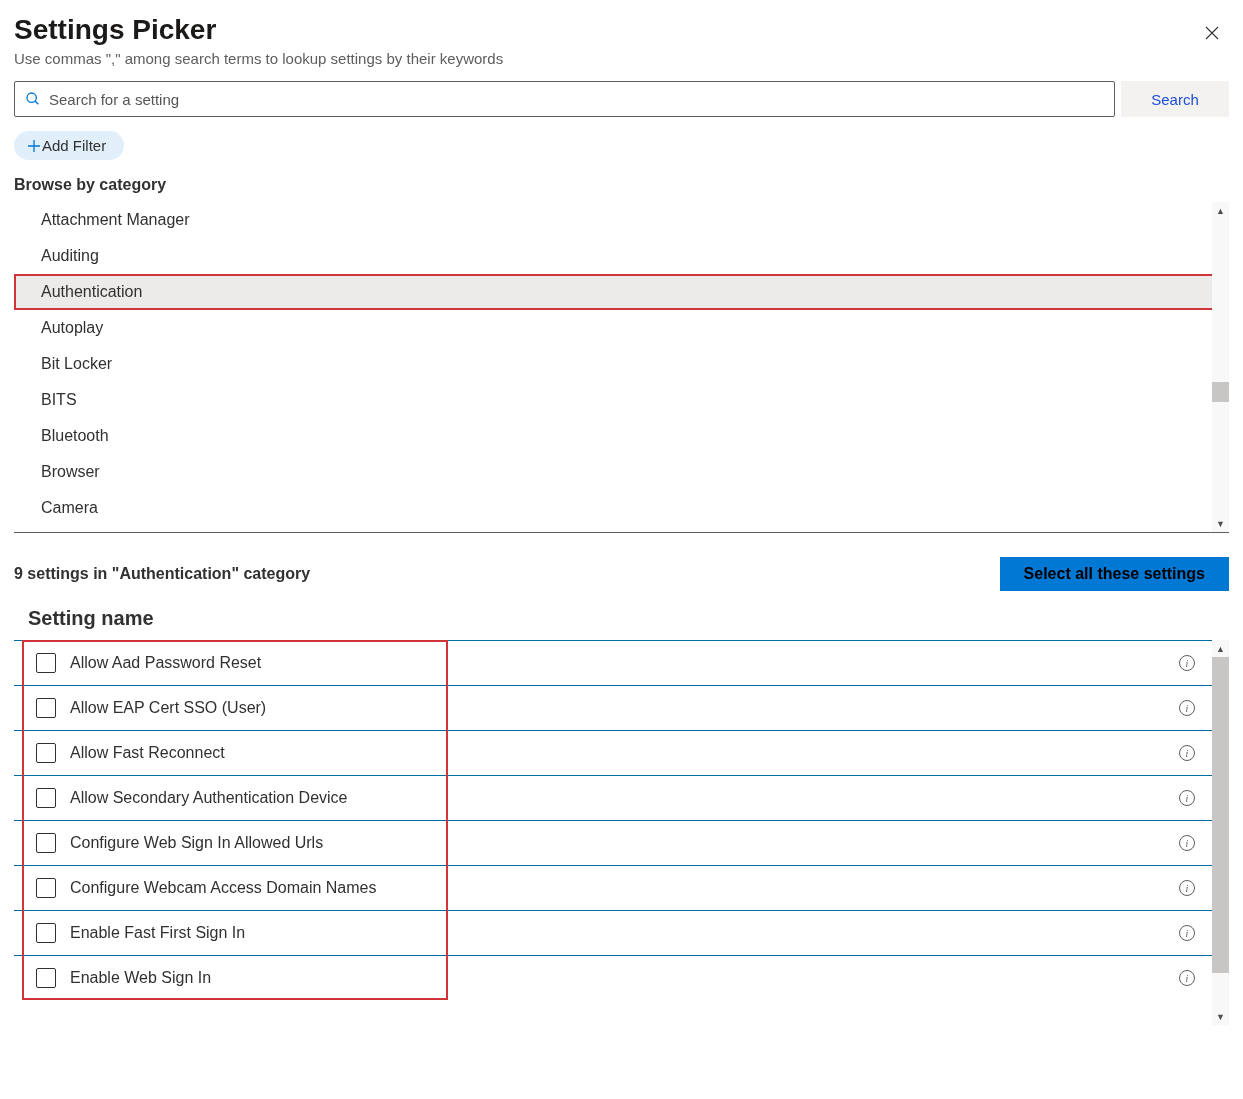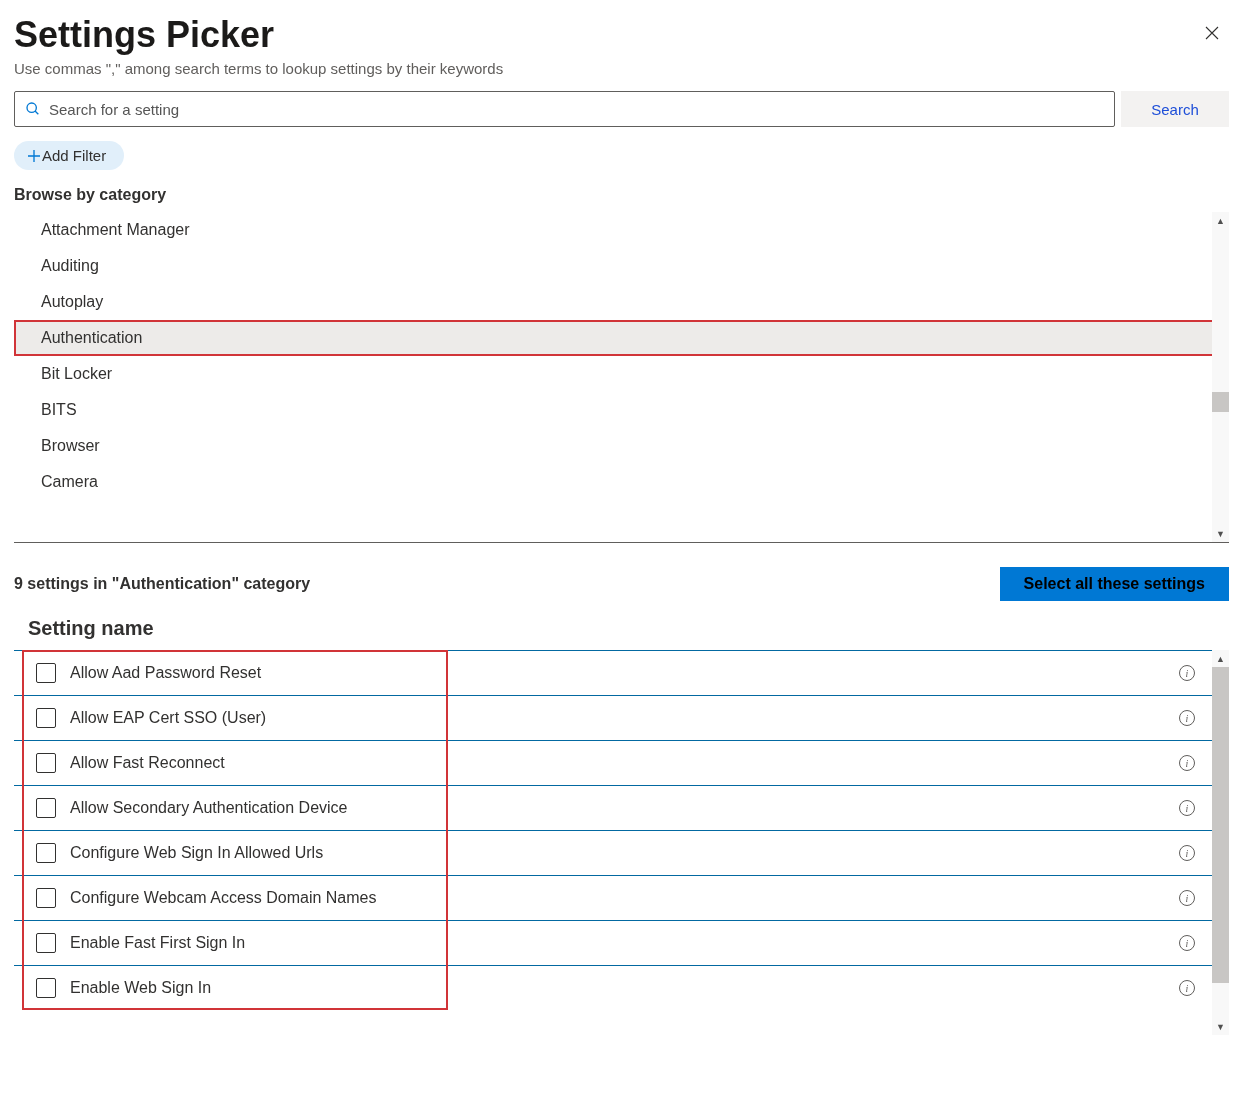--- a/index.html
+++ b/index.html
@@ -5,21 +5,21 @@
   * { box-sizing: border-box; }
   body {
     margin: 0;
     padding: 14px;
     font-family: "Segoe UI", -apple-system, sans-serif;
     color: #323130;
     background: #fff;
     width: 1243px;
   }
   .header-row { display: flex; align-items: flex-start; justify-content: space-between; }
-  .title { font-size: 36px; font-weight: 600; margin: 0 0 4px 0; color: #1b1a19; }
+  .title { font-size: 28px; font-weight: 600; margin: 0 0 4px 0; color: #1b1a19; }
   .subtitle { font-size: 15px; color: #605e5c; margin: 0 0 14px 0; }
   .close-btn { cursor: pointer; padding: 4px; color: #323130; margin-top: 6px; margin-right: 4px; }
   .close-btn svg { width: 18px; height: 18px; stroke: #323130; }
   .search-row { display: flex; gap: 6px; margin-bottom: 14px; }
   .search-wrap { flex: 1; display: flex; align-items: center; border: 1px solid #605e5c; border-radius: 2px; padding: 0 10px; height: 36px; }
   .search-wrap svg { width: 16px; height: 16px; stroke: #0078d4; }
   .search-input { flex: 1; border: none; outline: none; font-size: 15px; padding: 0 8px; color: #323130; }
   .search-input::placeholder { color: #555; }
   .search-btn { width: 108px; height: 36px; background: #f3f2f1; border: none; font-size: 15px; color: #1d4ed8; cursor: pointer; }
   .add-filter { display: inline-flex; align-items: center; background: #e1effa; border-radius: 24px; padding: 6px 18px 6px 12px; cursor: pointer; font-size: 15px; margin-bottom: 16px; }
@@ -80,24 +80,25 @@
     </svg>
   <span>Add Filter</span>
 </div>
 
 <div class="browse-heading">Browse by category</div>
 
 <div class="category-container">
   <div class="category-list" id="cat-list">
       <div class="cat-item">Attachment Manager</div>
       <div class="cat-item">Auditing</div>
+      <div class="cat-item selected">Authentication</div>
       <div class="cat-item">Autoplay</div>
-      <div class="cat-item selected">Authentication</div>
       <div class="cat-item">Bit Locker</div>
       <div class="cat-item">BITS</div>
+      <div class="cat-item">Bluetooth</div>
       <div class="cat-item">Browser</div>
       <div class="cat-item">Camera</div>
     </div>
   <div class="cat-scroll">
     <div class="scroll-arrow">▲</div>
     <div class="scroll-track">
       <div class="scroll-thumb" style="top:55%;height:20px;"></div>
     </div>
     <div class="scroll-arrow">▼</div>
   </div>

